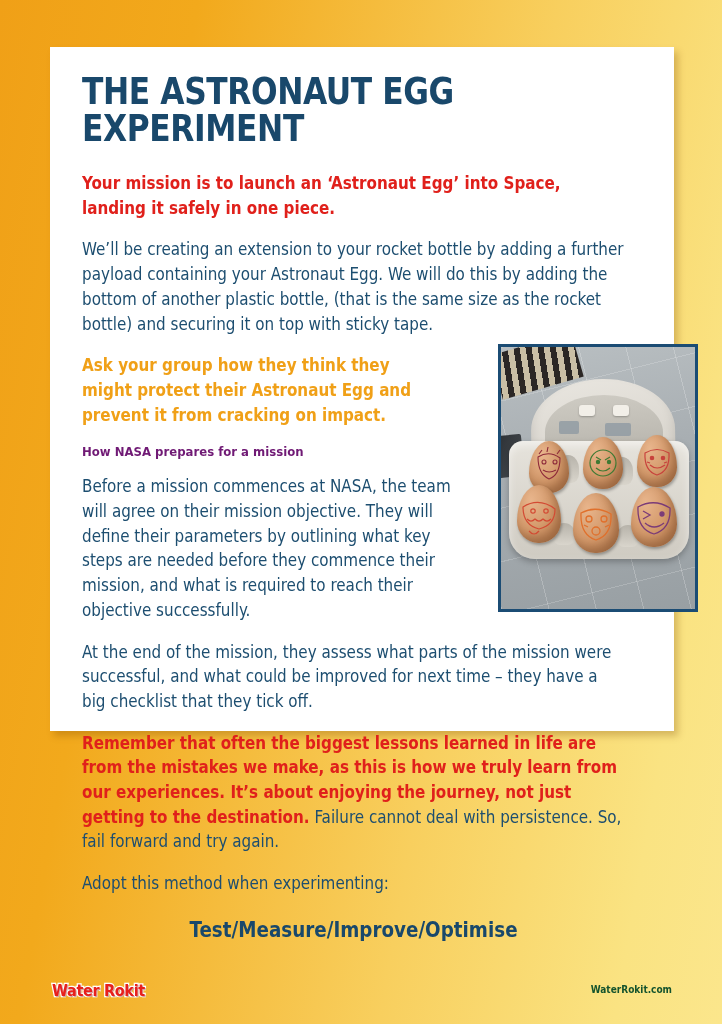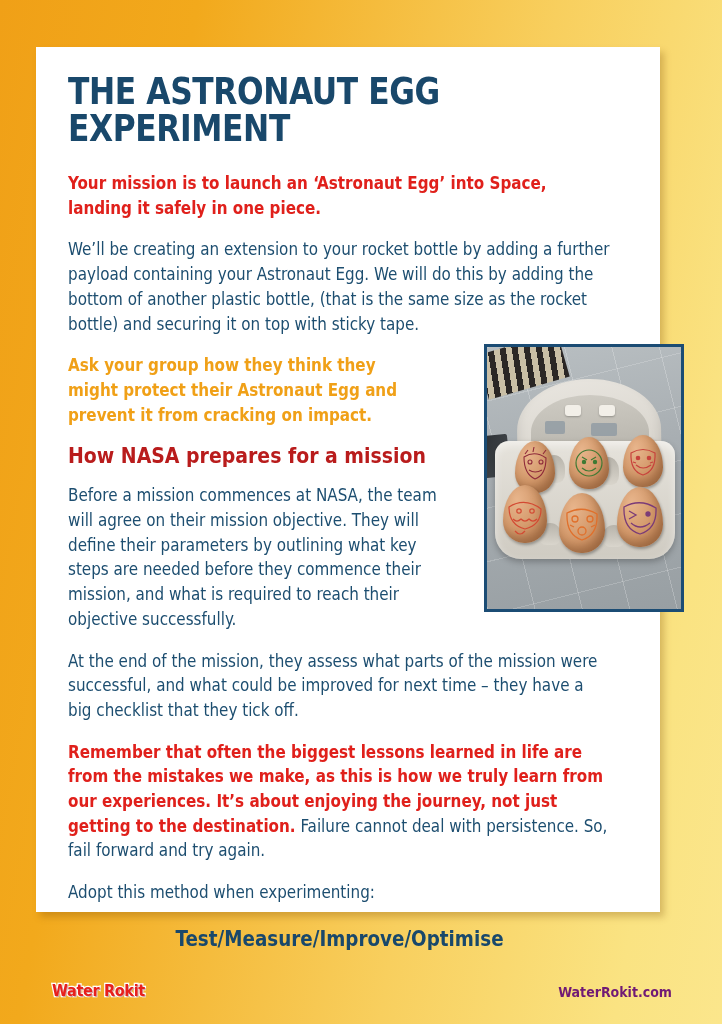--- a/index.html
+++ b/index.html
@@ -8,22 +8,22 @@
   body {
     font-family:"Liberation Sans", sans-serif;
     background:linear-gradient(100deg,#f0a017 0%,#f2a91c 22%,#f8cf5e 62%,#fae382 88%,#fbe68c 100%);
     position:relative;
     overflow:hidden;
   }
 
   
   #card {
     position:absolute;
-    left:36px; top:47px;
-    width:624px; height:865px;
+    left:50px; top:47px;
+    width:624px; height:684px;
     background:#ffffff;
     box-shadow:4px 5px 7px rgba(120,70,0,0.28);
   }
   #card-inner { padding:26px 32px 0 32px; position:relative; }
 
   
   #title {
     color:#19486b;
     font-family:"Liberation Sans Narrow","DejaVu Sans Condensed","Liberation Sans",sans-serif;
     font-weight:bold;
@@ -40,23 +40,23 @@
     font-family:"Liberation Sans Narrow","DejaVu Sans Condensed","Liberation Sans",sans-serif;
     font-size:17.4px;
     line-height:1.42;
     margin-bottom:17px;
     transform:scaleX(0.97);
     transform-origin:left top;
   }
   p.red      { color:#e0201b; font-weight:bold; }
   p.orange   { color:#f0a017; font-weight:bold; }
   h3.sub     {
-    color:#b91c1c;
-    font-family:"Liberation Sans Narrow","DejaVu Sans Condensed","Liberation Sans",sans-serif;
-    font-size:21px; font-weight:bold;
+    color:#701a75;
+    font-family:"Liberation Sans Narrow","DejaVu Sans Condensed","Liberation Sans",sans-serif;
+    font-size:13px; font-weight:bold;
     margin:0 0 15px 0;
   }
   span.redb  { color:#e0201b; font-weight:bold; }
   span.navyn { color:#1d4e70; font-weight:normal; }
   p.centered { text-align:center; font-weight:bold; font-size:21px; color:#19486b; margin-top:20px; }
 
   
   .narrow { width:370px; }
   .narrow-b { width:392px; }
 
@@ -132,21 +132,21 @@
     font-family:"Liberation Sans Narrow","DejaVu Sans Condensed","Liberation Sans",sans-serif;
     font-weight:bold; font-size:16px; letter-spacing:-0.3px;
     color:#e8201c;
     -webkit-text-stroke:2.4px #ffffff;
     paint-order:stroke fill;
     text-shadow:1px 1px 0 rgba(120,0,0,.35);
   }
   #site {
     position:absolute; right:50px; top:13px;
     font-family:"Liberation Sans Narrow","DejaVu Sans Condensed","Liberation Sans",sans-serif;
-    font-weight:bold; font-size:14px; color:#701a75;
+    font-weight:bold; font-size:10px; color:#14532d;
   }
 </style>
 </head>
 <body>
 
 <div id="card">
   <div id="card-inner">
 
     <h1 id="title">THE ASTRONAUT EGG EXPERIMENT</h1>
 

